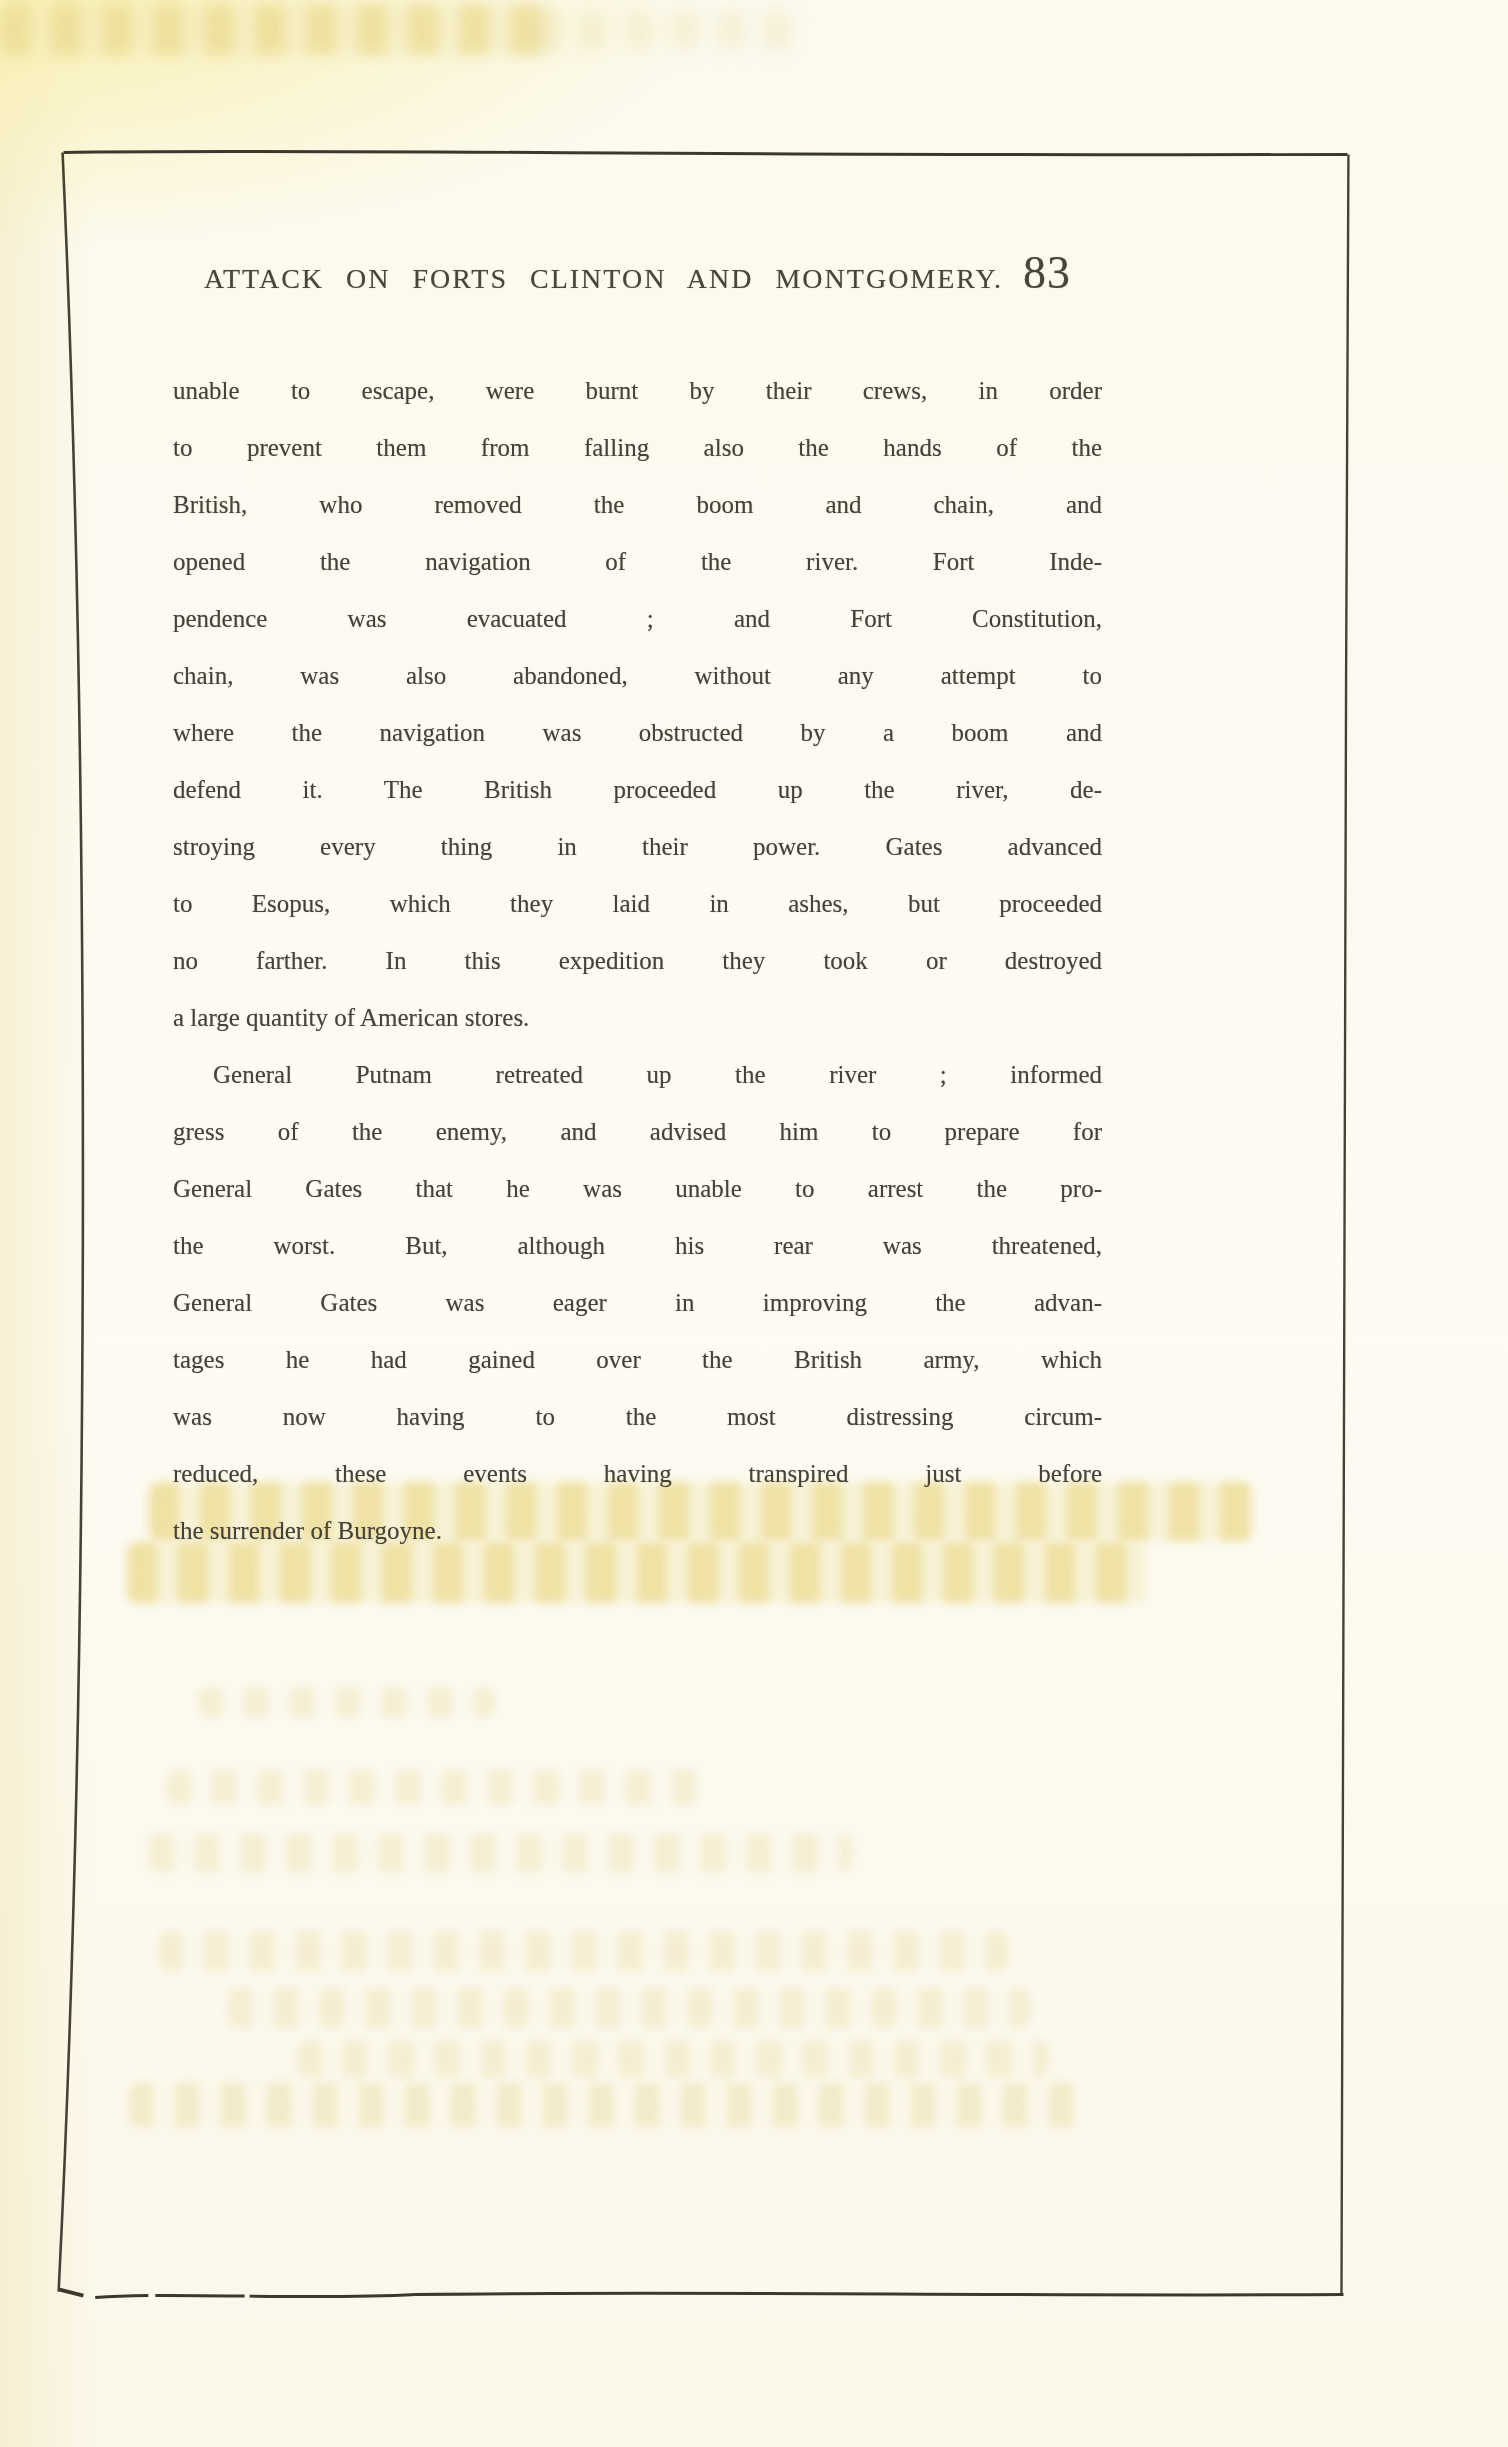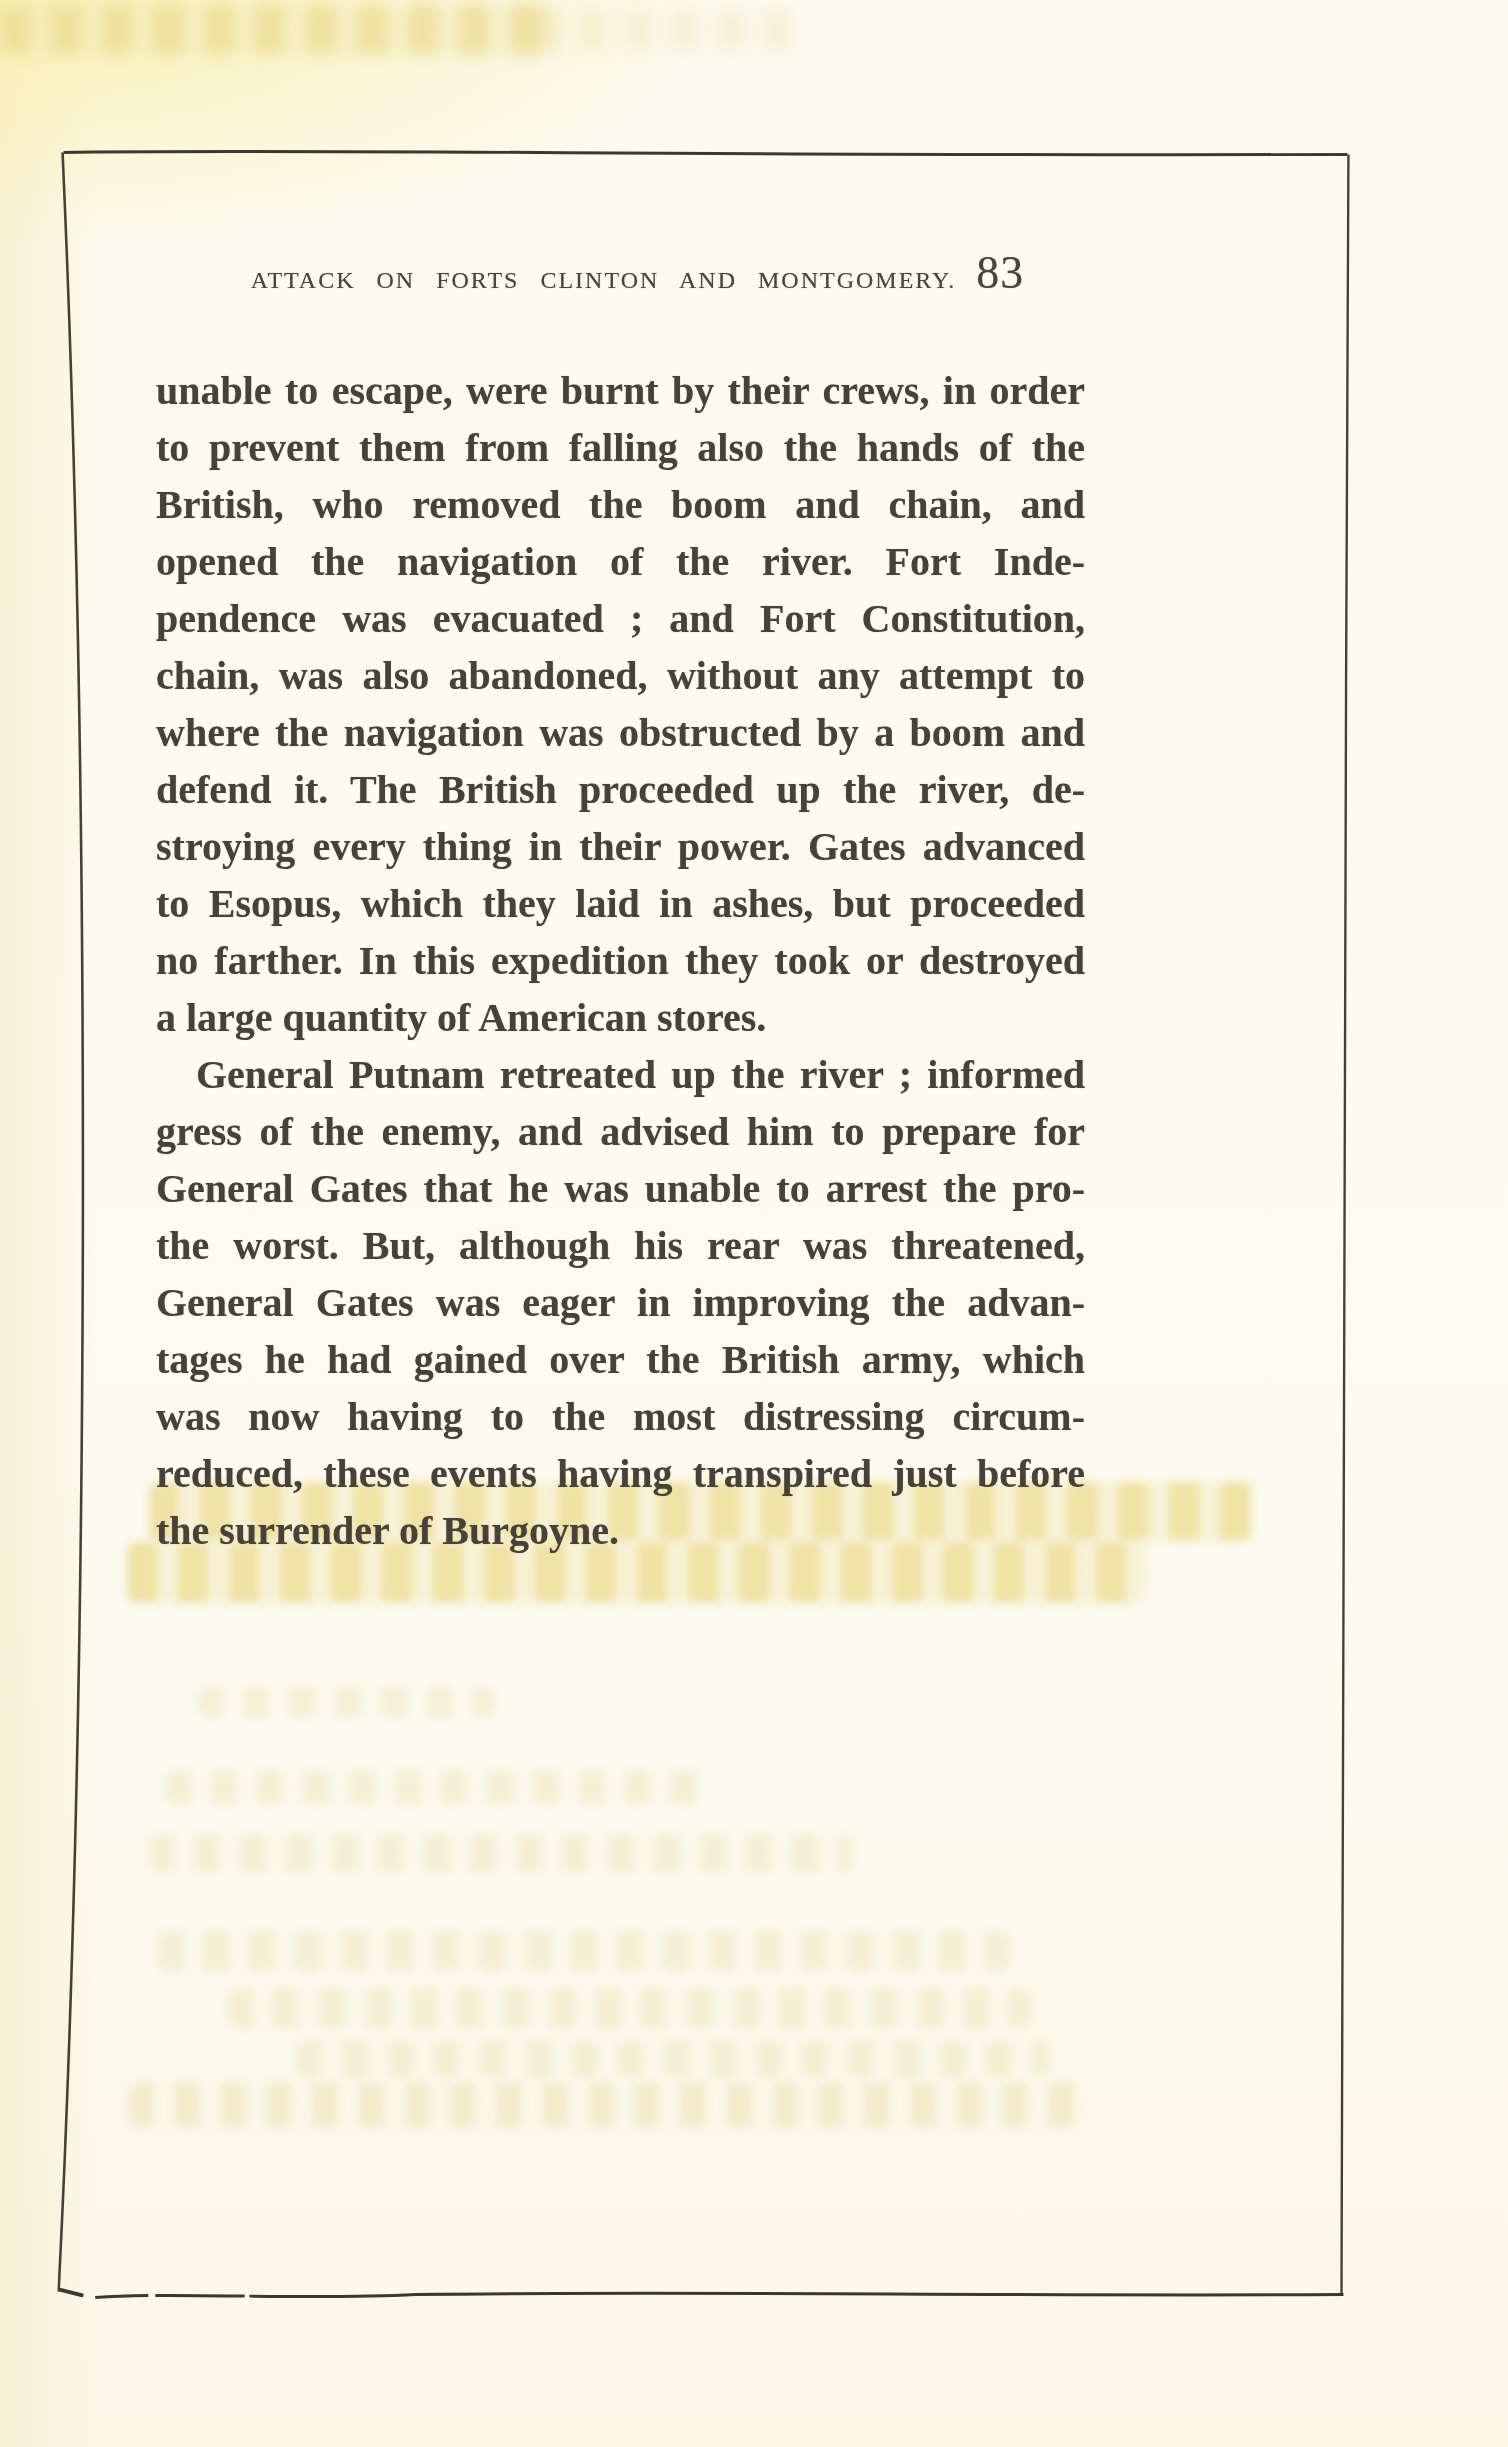--- a/index.html
+++ b/index.html
@@ -39,38 +39,37 @@
   
   .header {
     position: absolute;
     left: 173px; top: 246px; width: 929px;
     text-align: center;
     color: #4a453b;
     white-space: nowrap;
     text-shadow: 0 0 1px rgba(74,69,59,0.45);
   }
   .header .title {
-    font-size: 24px;
+    font-size: 28px;
     letter-spacing: 2px;
     word-spacing: 13px;
   }
   .header .pgnum {
     font-size: 46px;
     margin-left: 20px;
     letter-spacing: 1px;
   }
   
   .textbody {
     position: absolute;
-    left: 156px; top: 362px; width: 929px;
-    font-size: 40px;
+    left: 173px; top: 362px; width: 929px;
+    font-size: 25px;
     line-height: 57px;
     color: #46423a;
     text-shadow: 0 0 1px rgba(70,64,52,0.4);
-    font-weight: bold;
   }
   .ln {
     height: 57px;
     overflow: hidden;
     text-align: justify;
     text-align-last: justify;
   }
   .ln.parend { text-align-last: left; }
   .ln.indent { text-indent: 40px; }
 </style>

